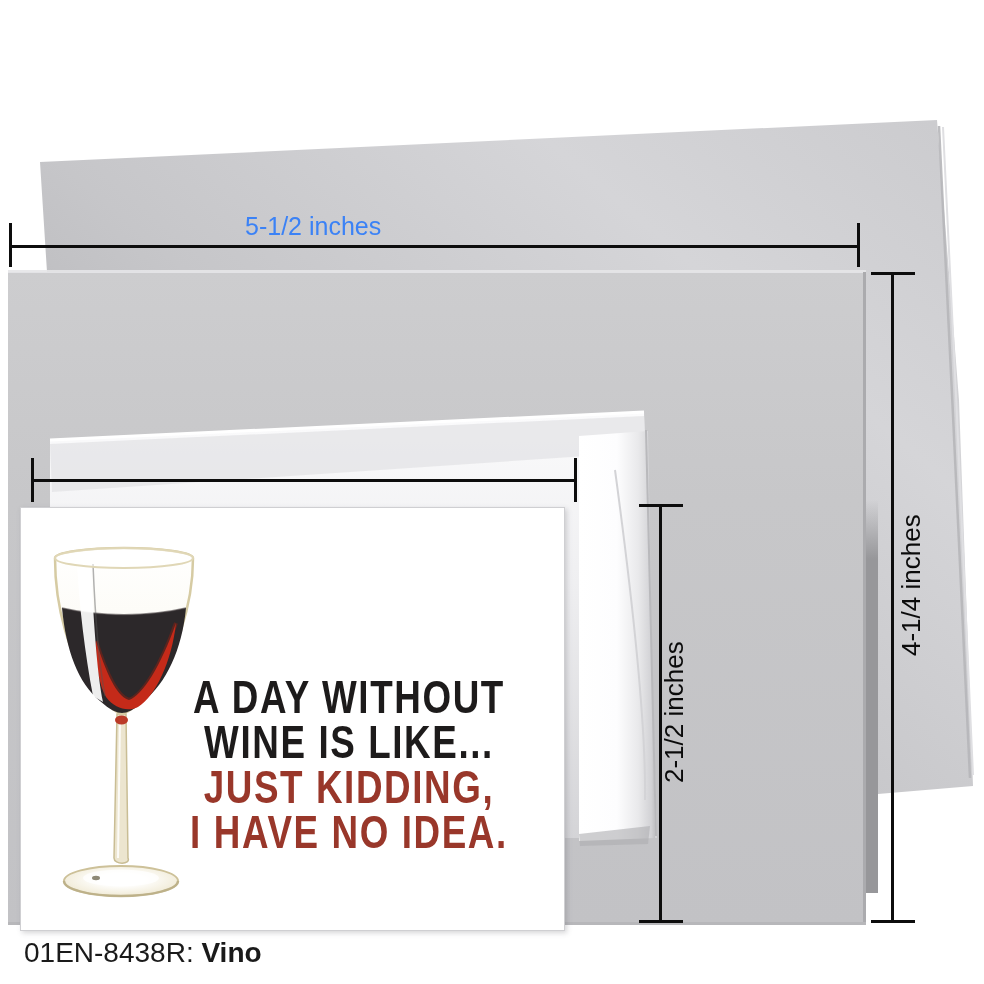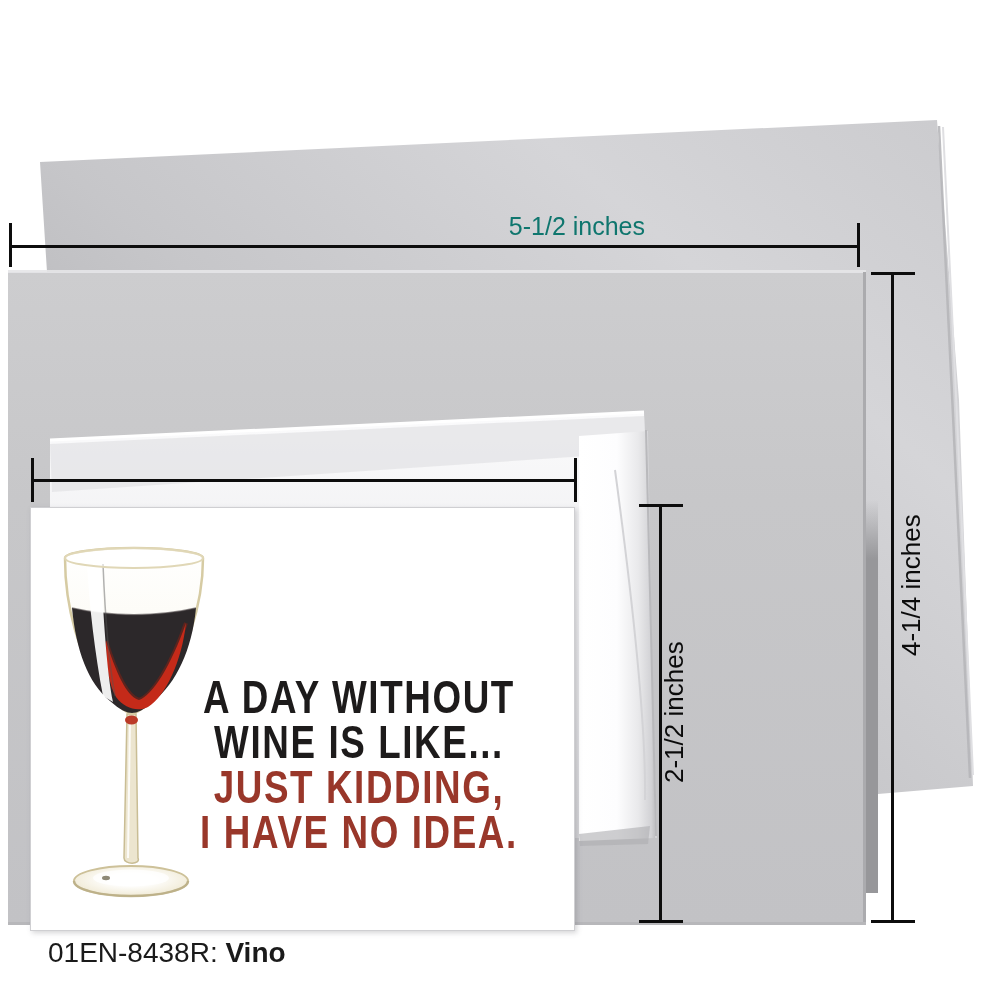--- a/index.html
+++ b/index.html
@@ -1,38 +1,38 @@
 <!DOCTYPE html>
 <html><head>
 <meta charset="utf-8">
 <style>
   html,body{margin:0;padding:0;background:#fff;}
   .stage{position:relative;width:984px;height:984px;background:#fff;overflow:hidden;
          font-family:"Liberation Sans",sans-serif;}
   .scene{position:absolute;left:0;top:0;}
 
   
-  .card{position:absolute;left:30px;top:507px;width:545px;height:424px;
+  .card{position:absolute;left:20px;top:507px;width:545px;height:424px;
         background:#fff;border:1px solid #cfcfd2;box-sizing:border-box;
         box-shadow:2px 2px 5px rgba(90,90,100,.25);}
   .glass{position:absolute;left:20px;top:26px;}
   .card-text{position:absolute;left:118px;top:167px;width:420px;text-align:center;
              transform:scaleX(.8);transform-origin:50% 0;
              font-weight:bold;font-size:46px;line-height:45px;letter-spacing:2px;
              white-space:nowrap;}
 
   
   .dl{position:absolute;background:#0d0d0d;}
-  .dim-label{position:absolute;font-size:25px;color:#0f766e;text-align:right;white-space:nowrap;}
+  .dim-label{position:absolute;font-size:25px;color:#3b82f6;text-align:left;white-space:nowrap;}
   .dim-label-v{position:absolute;font-size:26px;color:#0b0b0b;white-space:nowrap;
                writing-mode:vertical-rl;transform:rotate(180deg);
                width:34px;height:400px;text-align:center;}
 
   
-  .caption{position:absolute;left:24px;top:937px;font-size:28px;color:#1a1a1a;margin-left:24px;}
+  .caption{position:absolute;left:24px;top:937px;font-size:28px;color:#1a1a1a;}
   .caption .bold{font-weight:bold;}
 </style>
 </head>
 <body>
 
 <div class="stage">
 
   <svg class="scene" width="984" height="984" viewBox="0 0 984 984">
     <defs>
       <linearGradient id="gFlap" x1="0" y1="0.85" x2="1" y2="0">

